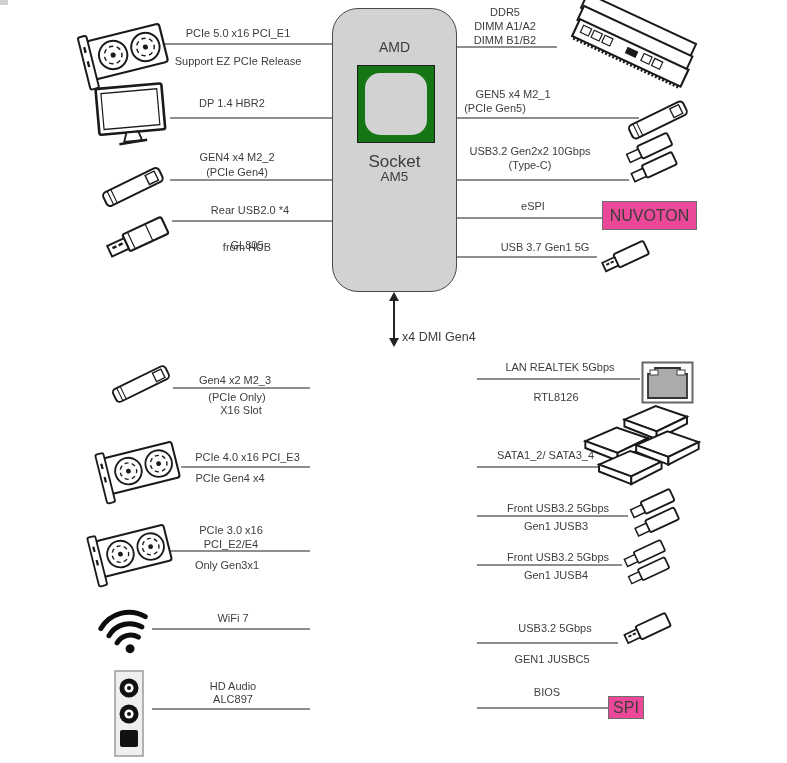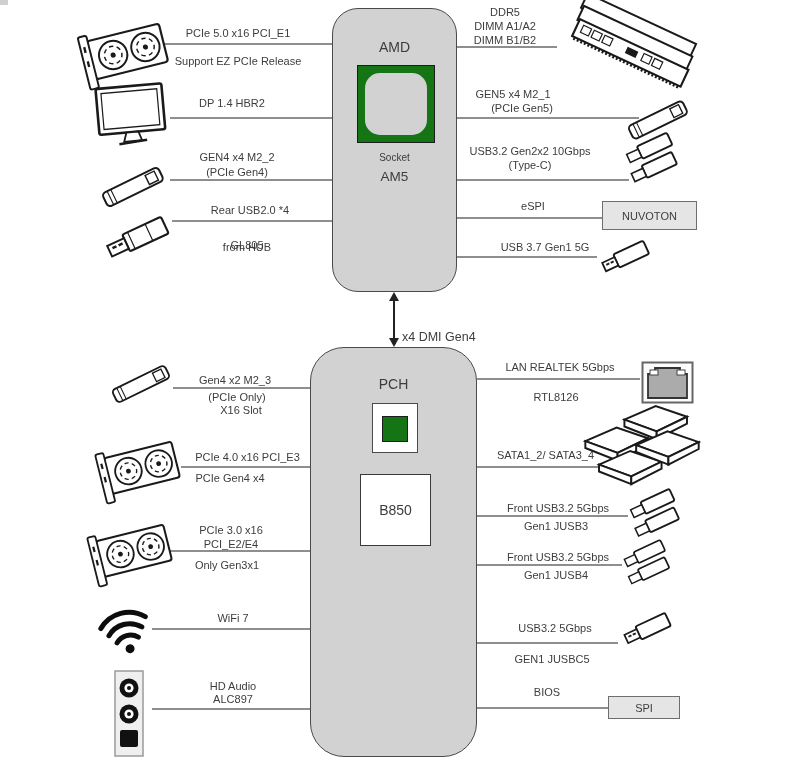--- a/index.html
+++ b/index.html
@@ -3,21 +3,21 @@
 <meta charset="utf-8">
 <style>
   *{margin:0;padding:0;box-sizing:border-box}
   html,body{width:787px;height:763px;background:#fff}
   body{font-family:"Liberation Sans",sans-serif;position:relative;overflow:hidden}
   #canvas{position:absolute;left:0;top:0;width:787px;height:763px;background:#fff}
   .lbl{position:absolute;font-size:11px;line-height:14px;color:#3d3d3d;text-align:center;white-space:nowrap}
   .hline{position:absolute;height:1.5px;background:#8e8e8e}
   .blk{position:absolute;background:#d2d2d2;border:1.6px solid #4a4a4a}
   .blk-title{position:absolute;left:0;width:100%;text-align:center;font-size:14px;color:#3d3d3d}
-  .chipbox{position:absolute;background:#e5e5e5;border:1.4px solid #6e6e6e;display:flex;align-items:center;justify-content:center;font-size:11px;color:#3d3d3d}
+  .chipbox{position:absolute;background:#ec4899;border:1.4px solid #6e6e6e;display:flex;align-items:center;justify-content:center;font-size:16px;color:#3d3d3d}
   .icon{position:absolute;overflow:visible}
   .cpu-socket{position:absolute;background:#157515;border:1.5px solid #1c1c1c}
   .cpu-socket-inner{position:absolute;left:7px;top:7px;right:7px;bottom:7px;background:#d2d2d2;border-radius:15px}
   .pch-chip{position:absolute;background:#fff;border:1.4px solid #4a4a4a}
   .pch-chip-green{position:absolute;left:50%;top:12px;width:26px;height:26px;margin-left:-13px;background:#157515;border:1.2px solid #1c1c1c}
   .b850box{position:absolute;background:#fff;border:1.6px solid #3a3a3a;display:flex;align-items:center;justify-content:center;font-size:14px;color:#3d3d3d}
   .dmi-lbl{position:absolute;font-size:12.5px;line-height:14px;color:#3d3d3d;white-space:nowrap}
   .artifact{position:absolute;left:0;top:0;width:8px;height:5px;background:#cfcfcf}
 </style>
 </head>
@@ -132,38 +132,31 @@
         <rect x="6" y="60" width="18" height="17" rx="2" fill="#111"></rect>
       </g>
     </defs>
   </svg>
 
   <div class="blk" style="left:332px;top:8px;width:125px;height:284px;border-radius:26px">
     <div class="blk-title" style="top:30px">AMD</div>
     <div class="cpu-socket" style="left:24px;top:56px;width:78px;height:78px">
       <div class="cpu-socket-inner"></div>
     </div>
-    <div class="blk-title" style="top:143px;font-size:10px">Socket</div>
+    <div class="blk-title" style="top:143px;font-size:17px">Socket</div>
     <div class="blk-title" style="top:160px;font-size:13.5px">AM5</div>
   </div>
 
   <svg class="icon" style="left:384px;top:291px;width:20px;height:57px" viewBox="0 0 20 57">
     <line x1="10" y1="8" x2="10" y2="49" stroke="#222" stroke-width="2"></line>
     <path d="M10,1 L5,10 h10 Z" fill="#222"></path>
     <path d="M10,56 L5,47 h10 Z" fill="#222"></path>
   </svg>
   <div class="dmi-lbl" style="left:402px;top:330px">x4 DMI Gen4</div>
 
-  <div class="blk" style="left:310px;top:347px;width:167px;height:410px;border-radius:34px">
-    <div class="blk-title" style="top:28px">PCH</div>
-    <div class="pch-chip" style="left:61px;top:55px;width:46px;height:50px">
-      <div class="pch-chip-green"></div>
-    </div>
-    <div class="b850box" style="left:49px;top:126px;width:71px;height:72px">B850</div>
-  </div>
 
   <div class="lbl" style="left:162px;top:26px;width:152px">PCIe 5.0 x16 PCI_E1</div>
   <div class="hline" style="left:164px;top:43px;width:168px"></div>
   <div class="lbl" style="left:162px;top:54px;width:152px">Support EZ PCIe Release</div>
 
   <div class="lbl" style="left:156px;top:96px;width:152px">DP 1.4 HBR2</div>
   <div class="hline" style="left:170px;top:117px;width:162px"></div>
 
   <div class="lbl" style="left:162px;top:150px;width:150px">GEN4 x4 M2_2</div>
   <div class="lbl" style="left:162px;top:165px;width:150px">(PCIe Gen4)</div>
@@ -173,21 +166,21 @@
   <div class="hline" style="left:172px;top:220px;width:160px"></div>
   <div class="lbl" style="left:172px;top:240px;width:150px">from HUB</div>
   <div class="lbl" style="left:172px;top:238px;width:150px">GL805</div>
 
   <div class="lbl" style="left:450px;top:5px;width:110px">DDR5</div>
   <div class="lbl" style="left:450px;top:19px;width:110px">DIMM A1/A2</div>
   <div class="lbl" style="left:450px;top:33px;width:110px">DIMM B1/B2</div>
   <div class="hline" style="left:457px;top:46px;width:100px"></div>
 
   <div class="lbl" style="left:457px;top:87px;width:112px">GEN5 x4 M2_1</div>
-  <div class="lbl" style="left:466px;top:101px;width:112px">(PCIe Gen5)</div>
+  <div class="lbl" style="left:439px;top:101px;width:112px">(PCIe Gen5)</div>
   <div class="hline" style="left:457px;top:117px;width:182px"></div>
 
   <div class="lbl" style="left:457px;top:144px;width:146px">USB3.2 Gen2x2 10Gbps</div>
   <div class="lbl" style="left:457px;top:158px;width:146px">(Type-C)</div>
   <div class="hline" style="left:457px;top:179px;width:172px"></div>
 
   <div class="lbl" style="left:457px;top:199px;width:152px">eSPI</div>
   <div class="hline" style="left:457px;top:217px;width:145px"></div>
   <div class="chipbox" style="left:602px;top:201px;width:95px;height:29px">NUVOTON</div>
 
@@ -229,21 +222,21 @@
   <div class="lbl" style="left:477px;top:550px;width:162px">Front  USB3.2 5Gbps</div>
   <div class="hline" style="left:477px;top:564px;width:145px"></div>
   <div class="lbl" style="left:475px;top:568px;width:162px">Gen1 JUSB4</div>
 
   <div class="lbl" style="left:475px;top:621px;width:160px">USB3.2 5Gbps</div>
   <div class="hline" style="left:477px;top:642px;width:141px"></div>
   <div class="lbl" style="left:472px;top:652px;width:160px">GEN1 JUSBC5</div>
 
   <div class="lbl" style="left:467px;top:685px;width:160px">BIOS</div>
   <div class="hline" style="left:477px;top:707px;width:131px"></div>
-  <div class="chipbox" style="left:608px;top:696px;width:72px;height:23px">SPI</div>
+  <div class="chipbox" style="left:608px;top:696px;width:36px;height:23px">SPI</div>
 
   <svg class="icon" style="left:78px;top:12px;width:95px;height:88px" viewBox="0 0 96 90">
       <use href="#sym-gpu"></use>
     </svg>
   <svg class="icon" style="left:95px;top:82px;width:74px;height:68px" viewBox="0 0 74 68">
       <use href="#sym-monitor"></use>
     </svg>
   <svg class="icon" style="left:100px;top:163px;width:68px;height:48px" viewBox="0 0 68 48">
       <use href="#sym-m2"></use>
     </svg>

